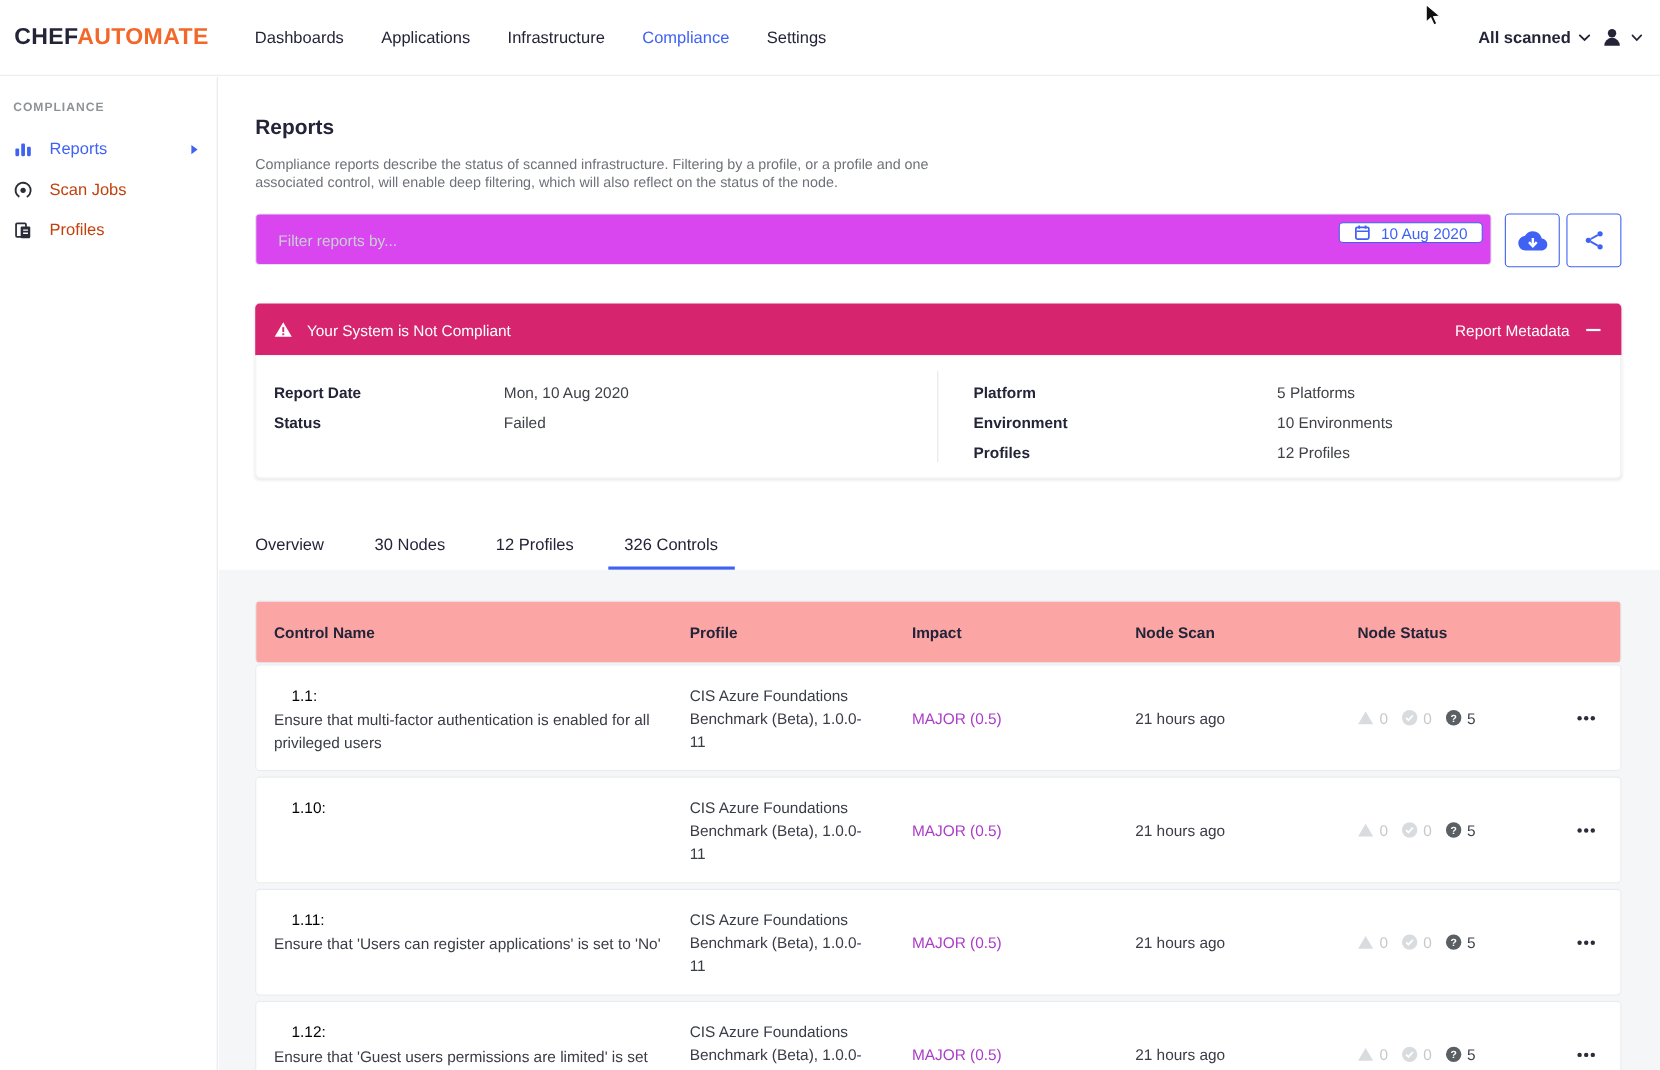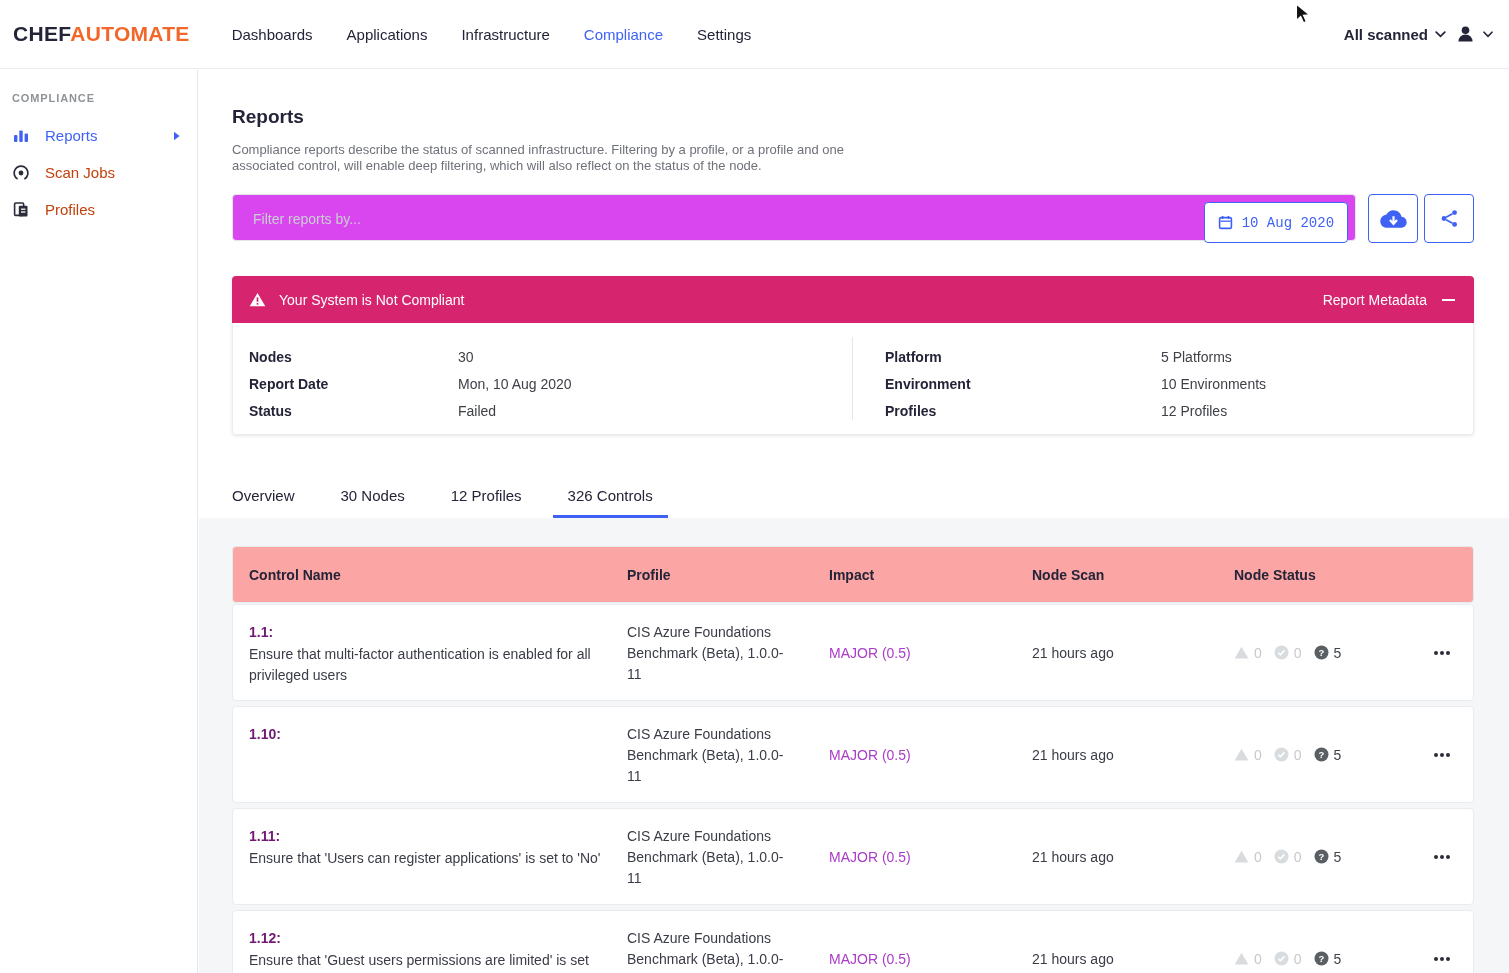--- a/index.html
+++ b/index.html
@@ -33,23 +33,23 @@
   .main{position:absolute;left:199px;top:70px;right:0;bottom:0;background:#fff;}
   .page-title{position:absolute;left:33px;top:23px;font-size:19px;font-weight:700;color:#242438;}
   .page-desc{position:absolute;left:33px;top:59px;width:618px;font-size:13px;line-height:16px;color:#6e7179;}
   
   .filter-row{position:absolute;left:33px;top:124px;width:1242px;display:flex;align-items:flex-start;}
   .filter-box{width:1125px;height:47px;border:1px solid #e3e6e9;border-radius:4px;background:#d946ef;
     position:relative;box-sizing:border-box;}
   .filter-input{position:absolute;left:18px;top:1px;height:43px;width:890px;border:none;outline:none;
     font-size:14px;color:#242438;background:transparent;font-family:"Liberation Sans",sans-serif;}
   .filter-input::placeholder{color:#c9ced3;}
-  .date-btn{position:absolute;right:7px;top:7px;height:41px;border:1.5px solid #3f62f4;border-radius:4px;
+  .date-btn{position:absolute;right:7px;top:7px;height:19px;border:1.5px solid #3f62f4;border-radius:4px;
     display:flex;align-items:center;gap:9px;padding:0 13px;color:#3f62f4;font-size:14px;background:#fff;
-    cursor:pointer;box-sizing:border-box;font-family:Liberation Mono, monospace;}
+    cursor:pointer;box-sizing:border-box;font-family:Liberation Sans, sans-serif;}
   .icon-btn{width:50px;height:49px;border:1.5px solid #3f62f4;border-radius:4px;background:#fff;
     margin-left:12px;display:flex;align-items:center;justify-content:center;cursor:pointer;box-sizing:border-box;}
   .icon-btn.share{margin-left:6px;}
   
   .report-card{position:absolute;left:33px;top:206px;width:1242px;border-radius:4px;
     box-shadow:0 1px 3px rgba(40,40,60,.12);}
   .banner{height:47px;background:#d6246e;border-radius:4px 4px 0 0;display:flex;align-items:center;color:#fff;}
   .banner-msg{display:flex;align-items:center;gap:13px;margin-left:17px;font-size:14px;}
   .banner-right{margin-left:auto;display:flex;align-items:center;gap:15px;margin-right:19px;font-size:14px;}
   .minus{width:13px;height:2px;background:#fff;display:inline-block;cursor:pointer;}
@@ -68,21 +68,21 @@
   .tab{font-size:15px;color:#242438;padding-top:8px;cursor:pointer;box-sizing:border-box;}
   .tab.active{padding-left:15px;padding-right:15px;margin:0 -15px;border-bottom:3px solid #3f62f4;}
   
   .lower{position:absolute;left:0;top:448px;right:0;bottom:0;background:#f4f6f8;}
   .ctable{margin:28px 0 0 33px;width:1242px;}
   .thead{height:57px;background:#fca5a5;border:1px solid #e7eaed;border-radius:4px;margin-bottom:1px;box-sizing:border-box;}
   .tgrid{display:grid;grid-template-columns:378px 202px 203px 202px 200px 1fr;padding-left:16px;height:100%;align-items:center;}
   .th{font-size:14px;font-weight:700;color:#242438;}
   .trow{height:97px;background:#fff;border:1px solid #e9ebee;border-radius:4px;margin-bottom:5px;box-sizing:border-box;}
   .cell-control{align-self:start;padding-top:17px;padding-right:14px;font-size:14px;line-height:21px;color:#3a3c46;}
-  .cell-control .cid{font-weight:700;color:#701a75;margin:0 0 1px 0;}
+  .cell-control .cid{font-weight:400;color:#000000;margin:0 0 1px 16px;}
   .cell-profile{align-self:start;padding-top:17px;font-size:14px;line-height:21px;color:#3a3c46;width:170px;}
   .cell-impact{font-size:14px;color:#ab3bc9;}
   .cell-scan{font-size:14px;color:#3a3c46;}
   .cell-status{display:flex;align-items:center;gap:12px;}
   .sgroup{display:flex;align-items:center;gap:5px;font-size:14px;}
   .sgroup.muted{color:#c6c9cc;}
   .sgroup.dark{color:#3f434a;}
   .cell-actions{display:flex;justify-content:flex-end;padding-right:28px;}
   .more-btn{background:none;border:none;padding:6px;cursor:pointer;display:flex;align-items:center;}
   .dots{width:4px;height:4px;border-radius:50%;background:#2b2d38;box-shadow:-6px 0 0 #2b2d38,6px 0 0 #2b2d38;}
@@ -223,24 +223,20 @@
         <span>Your System is Not Compliant</span>
       </div>
       <div class="banner-right">
         <span>Report Metadata</span>
         <span class="minus"></span>
       </div>
     </div>
     <div class="meta-panel">
       <div class="meta-col left">
         <div class="meta-row">
-          <span class="meta-label">Nodes</span>
-          <span class="meta-value">30</span>
-        </div>
-        <div class="meta-row">
           <span class="meta-label">Report Date</span>
           <span class="meta-value">Mon, 10 Aug 2020</span>
         </div>
         <div class="meta-row">
           <span class="meta-label">Status</span>
           <span class="meta-value">Failed</span>
         </div>
       </div>
       <div class="meta-divider"></div>
       <div class="meta-col right">

